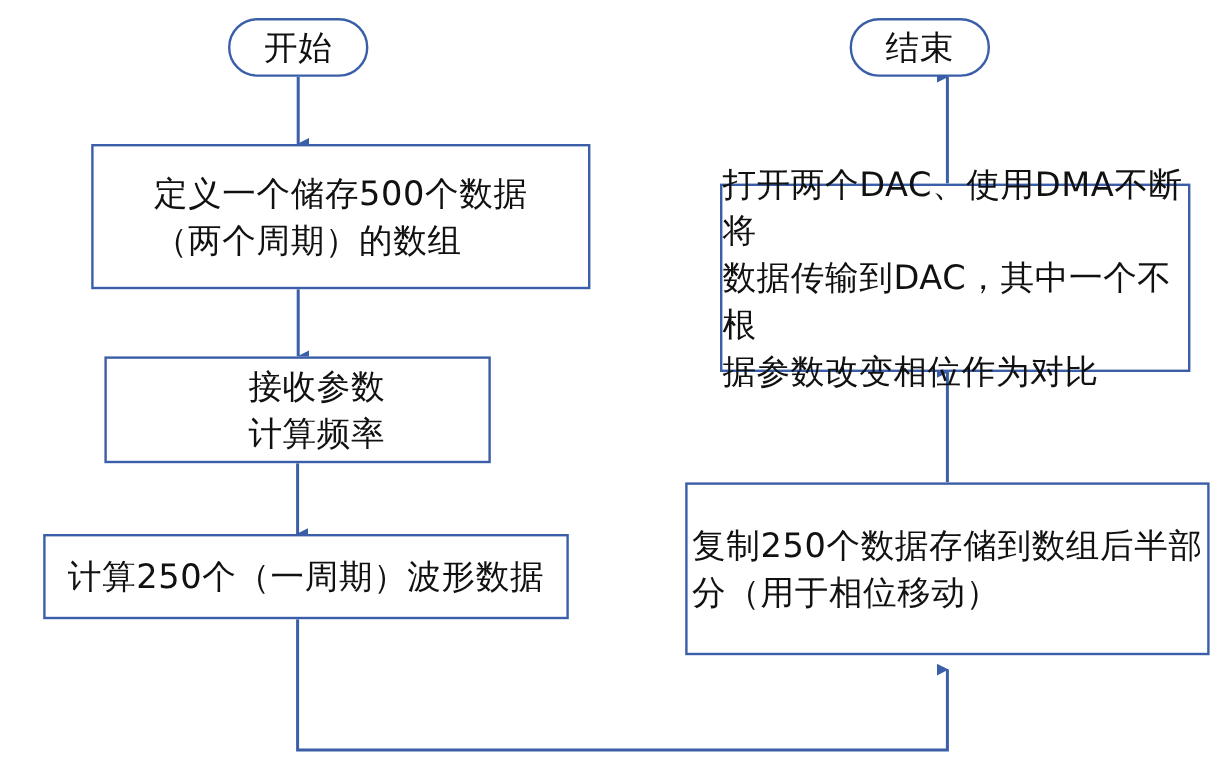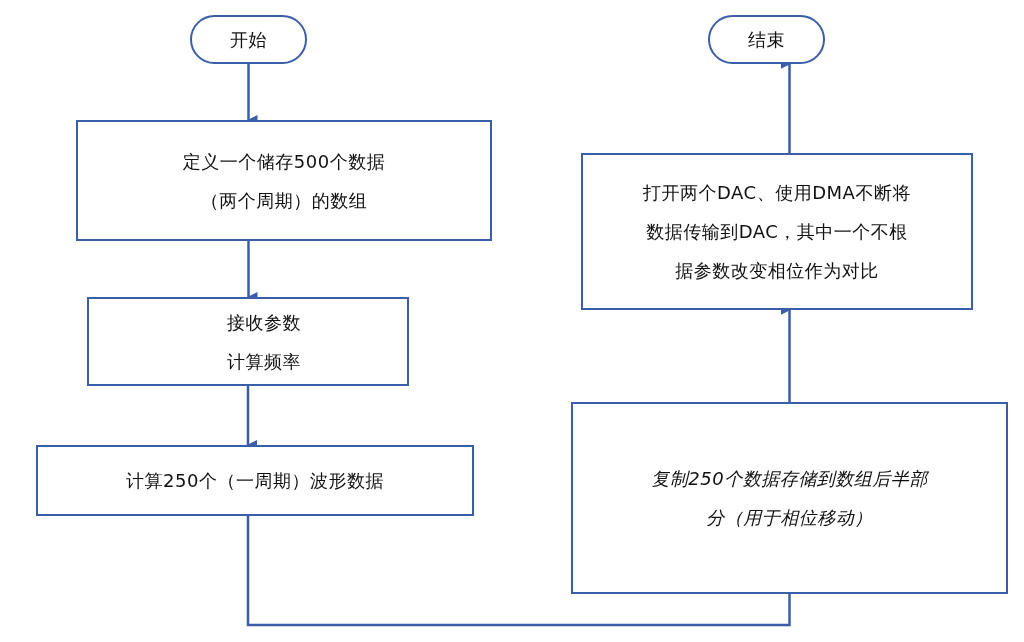--- a/index.html
+++ b/index.html
@@ -1,21 +1,21 @@
 <!DOCTYPE html>
 <html><head>
 <meta charset="utf-8">
 <style>
   html, body { margin: 0; padding: 0; background: #ffffff; }
   body { width: 1024px; height: 642px; position: relative; overflow: hidden;
          font-family: "DejaVu Sans", "Liberation Sans", sans-serif; color: #111; }
   #diagram { position: absolute; left: 0; top: 0; width: 1024px; height: 642px; }
   .node { position: absolute; box-sizing: border-box; border: 2.5px solid #3a5ea8;
           background: #ffffff; display: flex; align-items: center; justify-content: center;
-          text-align: center; font-size: 18px; line-height: 39px; letter-spacing: 0.5px; }
+          text-align: left; font-size: 28px; line-height: 39px; letter-spacing: 0.5px; }
   .terminal { border-radius: 26px; }
   .node .label { white-space: pre-line; }
 </style>
 </head>
 <body>
 
 <svg id="diagram" xmlns="http://www.w3.org/2000/svg" width="1024" height="642" viewBox="0 0 1024 642">
   <defs>
     <marker id="arrowhead" markerWidth="10" markerHeight="10" refX="5" refY="9" orient="auto-start-reverse" markerUnits="userSpaceOnUse">
       <path d="M0,0 L10,0 L5,10 z" fill="#3a5ea8"></path>
@@ -40,26 +40,26 @@
 
 <div class="node" id="node-receive_params" style="left:87px;top:297px;width:322px;height:89px;padding-left:32px;">
   <span class="label">接收参数
 计算频率</span>
 </div>
 
 <div class="node" id="node-compute_waveform" style="left:36px;top:445px;width:438px;height:71px;">
   <span class="label">计算250个（一周期）波形数据</span>
 </div>
 
-<div class="node" id="node-copy_data" style="left:571px;top:402px;width:437px;height:192px;font-style:italic;">
+<div class="node" id="node-copy_data" style="left:571px;top:402px;width:437px;height:144px;">
   <span class="label">复制250个数据存储到数组后半部
 分（用于相位移动）</span>
 </div>
 
-<div class="node" id="node-open_dac" style="left:581px;top:153px;width:392px;height:157px;">
+<div class="node" id="node-open_dac" style="left:600px;top:153px;width:392px;height:157px;">
   <span class="label">打开两个DAC、使用DMA不断将
 数据传输到DAC，其中一个不根
 据参数改变相位作为对比</span>
 </div>
 
 <div class="node terminal" id="node-end" style="left:708px;top:15px;width:117px;height:49px;">
   <span class="label">结束</span>
 </div>
 
 </body></html>

